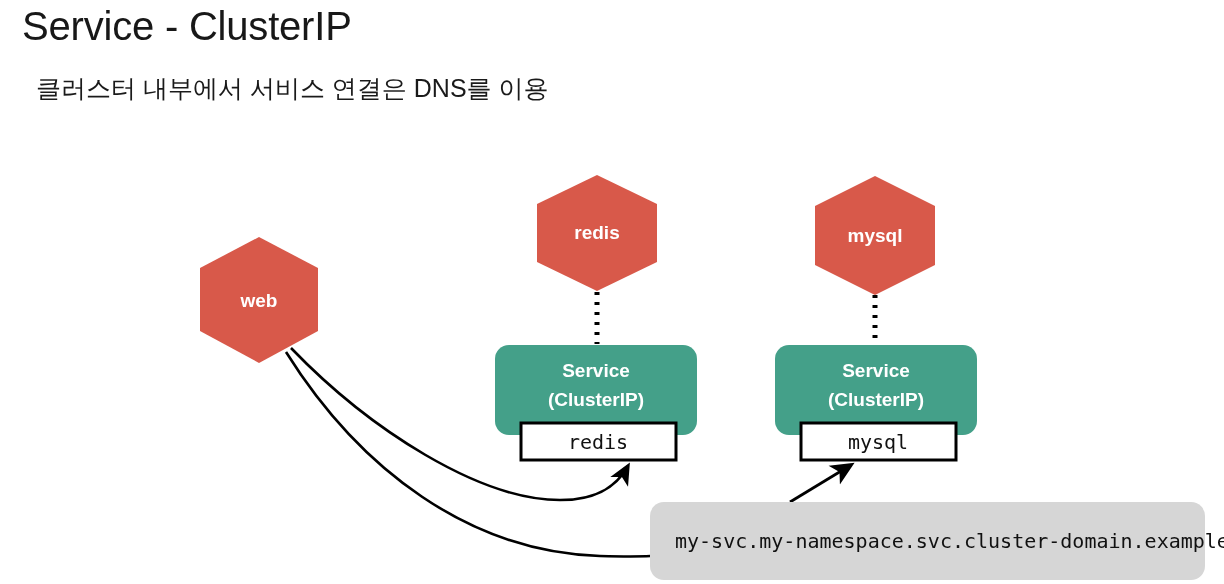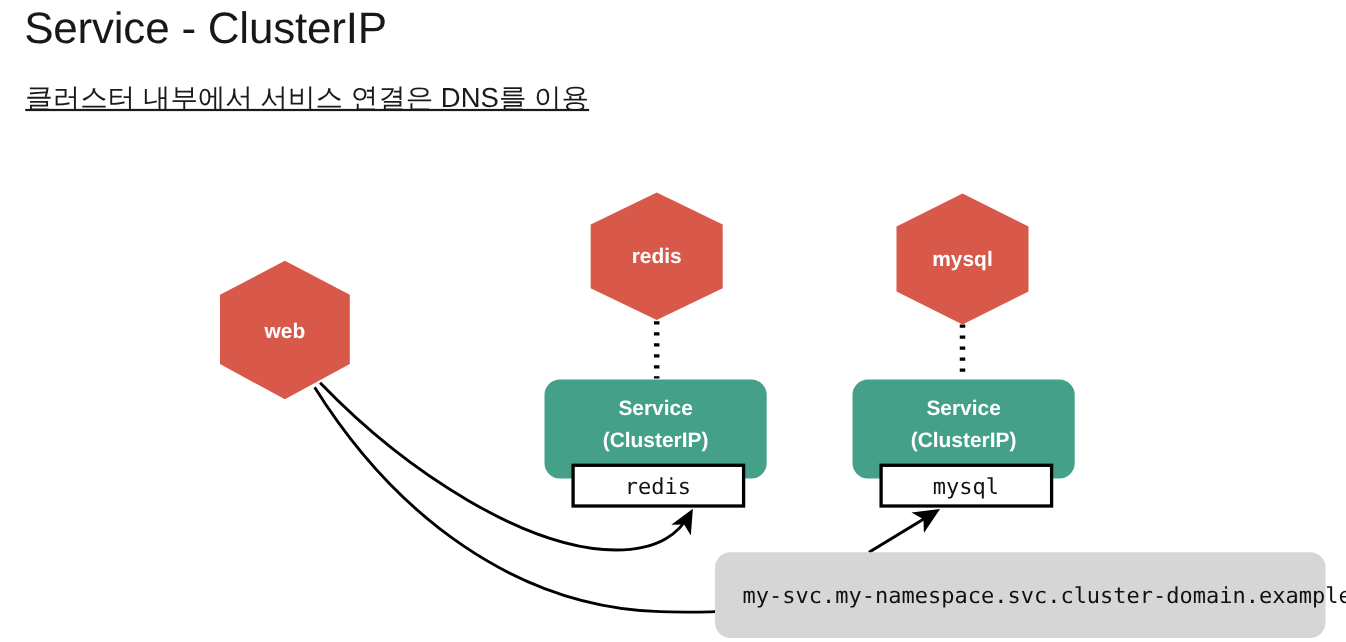--- a/index.html
+++ b/index.html
@@ -20,27 +20,26 @@
     left: 22px;
     top: 4px;
     font-size: 40px;
     font-weight: 400;
     color: #181818;
     letter-spacing: -0.2px;
     white-space: nowrap;
   }
   #slide-subtitle {
     position: absolute;
-    left: 23px;
+    left: 36px;
     top: 72px;
     font-size: 25px;
     font-weight: 400;
     color: #1a1a1a;
     white-space: nowrap;
-    text-decoration: underline;
   }
   #diagram-svg {
     position: absolute;
     left: 0;
     top: 0;
     width: 1224px;
     height: 584px;
   }
   .hex-label {
     font-family: "Liberation Sans", sans-serif;

